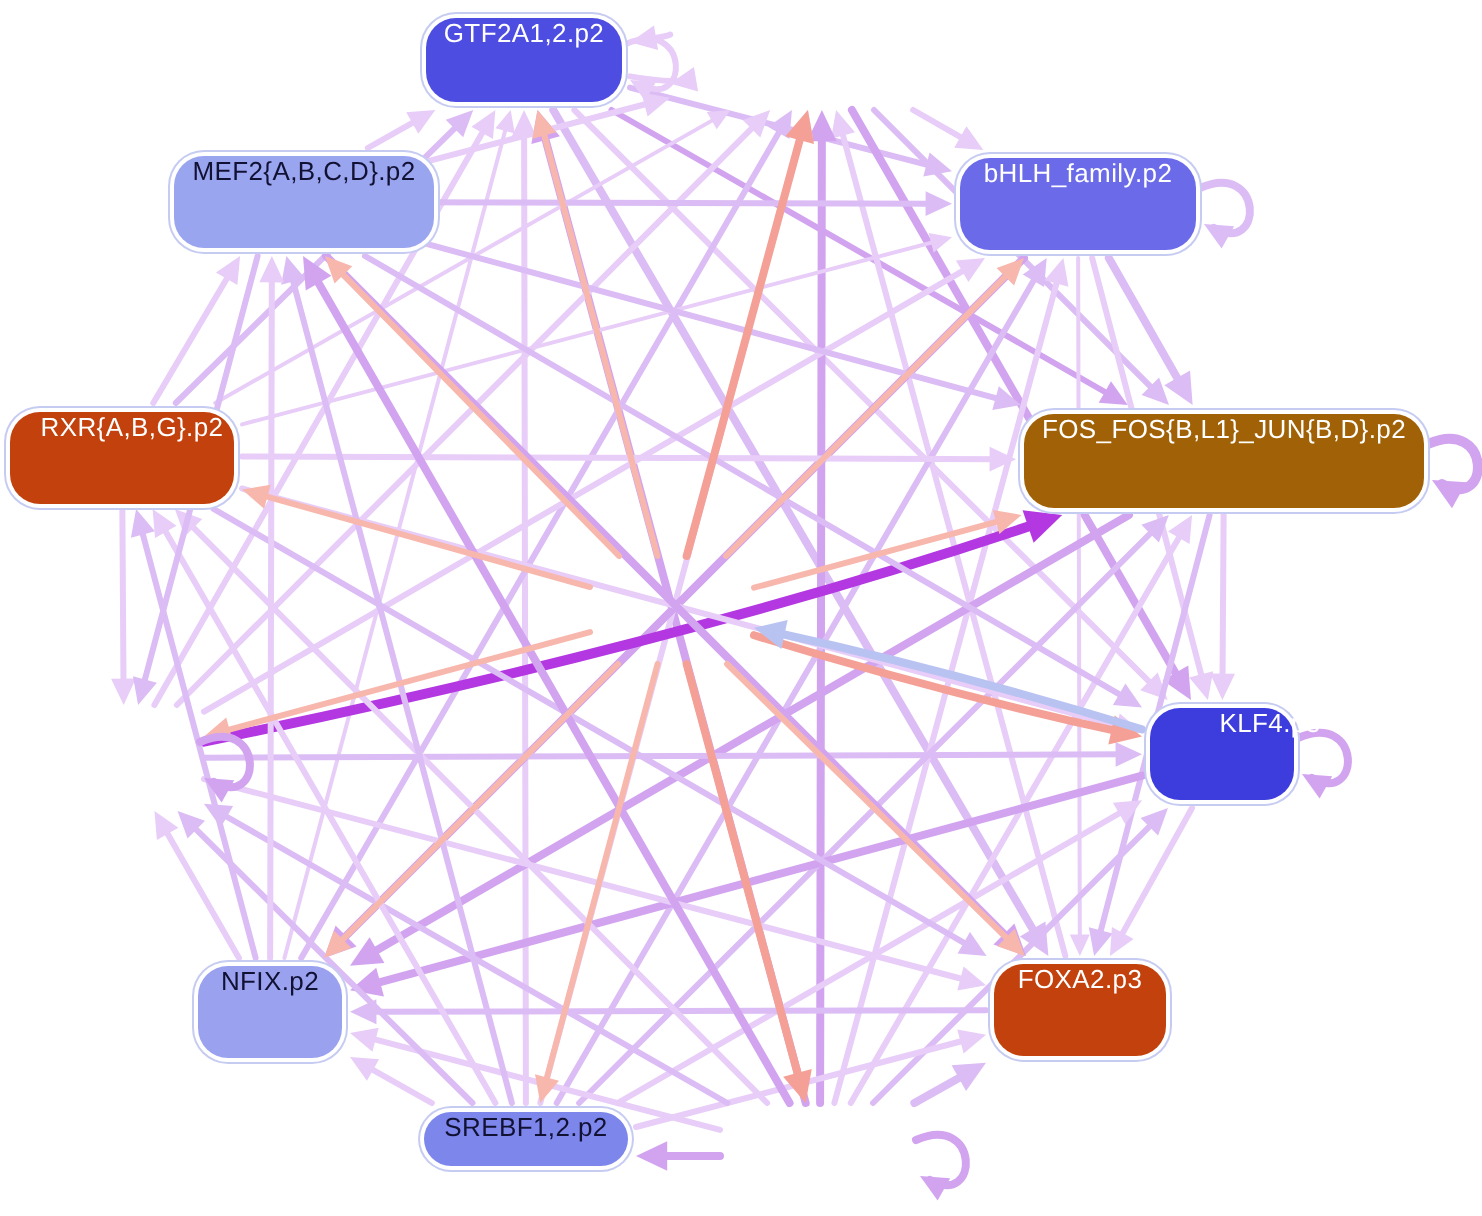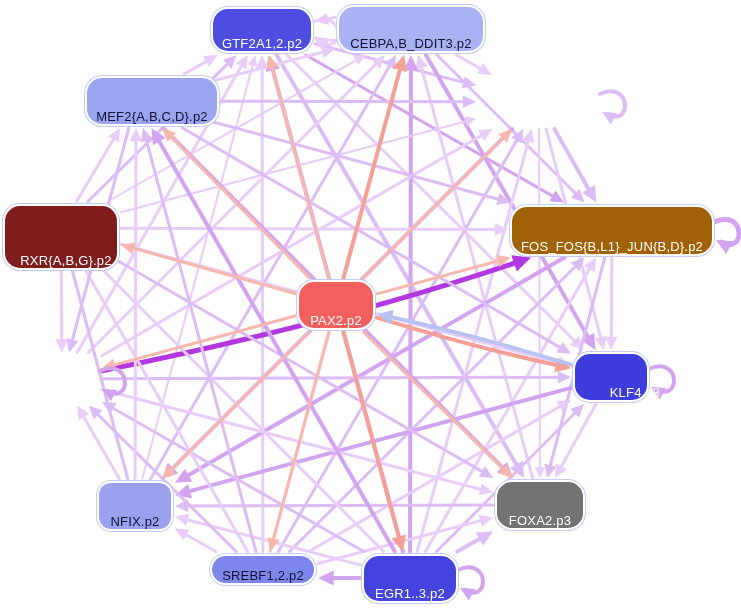--- a/index.html
+++ b/index.html
@@ -2,21 +2,21 @@
 <html><head>
 <meta charset="utf-8">
 <style>
   html,body{margin:0;padding:0;background:#ffffff;}
   #stage{
     position:relative;width:741px;height:608px;background:#ffffff;overflow:hidden;
     font-family:"Liberation Sans", sans-serif;
   }
   #edge-layer{position:absolute;left:0;top:0;width:741px;height:608px;}
   .node{
-    position:absolute;display:flex;align-items:flex-end;justify-content:center;
+    position:absolute;display:flex;align-items:flex-start;justify-content:center;
     border-radius:15px;box-sizing:border-box;
     box-shadow:0 0 0 2px #ffffff, 0 0 0 3px #c6cbf2;
     font-size:13px;letter-spacing:0.2px;white-space:nowrap;
     cursor:pointer;z-index:2;
   }
   .node span{pointer-events:none;}
 </style>
 </head>
 <body>
 
@@ -192,43 +192,37 @@
       <polygon points="102,389 117.08248799411324,390.06515534427143 110.7892766022711,401.3030328297038" fill="#d2a4f0"></polygon>
       <path d="M649,369 C681,355 681,403 656,389" fill="none" stroke="#d2a4f0" stroke-width="4" stroke-linecap="round"></path>
       <polygon points="651,387 666.0824879941132,388.06515534427143 659.7892766022711,399.3030328297038" fill="#d2a4f0"></polygon>
       <path d="M458,570 C490,556 490,604 465,590" fill="none" stroke="#d2a4f0" stroke-width="4" stroke-linecap="round"></path>
       <polygon points="460,588 475.08248799411325,589.0651553442715 468.78927660227106,600.3030328297039" fill="#d2a4f0"></polygon>
     </svg>
 
   <div class="node" style="left: 213px; top: 9px; width: 98px; height: 42px; background: rgb(77, 77, 226); color: rgb(255, 255, 255);">
       <span>GTF2A1,2.p2</span>
     </div>
-  <div class="node" style="left: 339px; top: 7px; width: 144px; height: 44px; background: rgb(169, 178, 242); color: rgb(17, 17, 51);">
-      <span>CEBPA,B_DDIT3.p2</span>
+  <div class="node" style="left: 480px; top: 79px; width: 118px; height: 46px; background: rgb(107, 107, 234); color: rgb(255, 255, 255);">
+      <span>bHLH_family.p2</span>
     </div>
   <div class="node" style="left: 87px; top: 78px; width: 130px; height: 46px; background: rgb(154, 165, 240); color: rgb(17, 17, 51);">
       <span>MEF2{A,B,C,D}.p2</span>
     </div>
-  <div class="node" style="left: 5px; top: 205.5px; width: 112px; height: 62px; background: #7f1d1d; color: rgb(255, 255, 255); padding-left: 10px;">
+  <div class="node" style="left: 5px; top: 205.5px; width: 112px; height: 46px; background: #c2410c; color: rgb(255, 255, 255); padding-left: 10px;">
       <span>RXR{A,B,G}.p2</span>
     </div>
   <div class="node" style="left: 512px; top: 206.5px; width: 200px; height: 47px; background: #a16207; color: rgb(255, 255, 255);">
       <span>FOS_FOS{B,L1}_JUN{B,D}.p2</span>
     </div>
-  <div class="node" style="left: 299px; top: 282px; width: 74px; height: 46px; background: rgb(242, 96, 94); color: rgb(255, 255, 255);">
-      <span>PAX2.p2</span>
-    </div>
   <div class="node" style="left: 575px; top: 354px; width: 72px; height: 46px; background: rgb(61, 61, 222); color: rgb(255, 255, 255); padding-left: 48px;">
       <span>KLF4.p3</span>
     </div>
-  <div class="node" style="left: 99px; top: 483px; width: 72px; height: 46px; background: rgb(154, 162, 240); color: rgb(17, 17, 51); border-radius: 12px;">
+  <div class="node" style="left: 99px; top: 483px; width: 72px; height: 46px; background: rgb(154, 162, 240); color: rgb(17, 17, 51);">
       <span>NFIX.p2</span>
     </div>
-  <div class="node" style="left: 497px; top: 482px; width: 86px; height: 46px; background: #737373; color: rgb(255, 255, 255);">
+  <div class="node" style="left: 497px; top: 482px; width: 86px; height: 46px; background: #c2410c; color: rgb(255, 255, 255);">
       <span>FOXA2.p3</span>
     </div>
   <div class="node" style="left: 212px; top: 555.5px; width: 102px; height: 27px; background: rgb(125, 134, 234); color: rgb(17, 17, 51);">
       <span>SREBF1,2.p2</span>
-    </div>
-  <div class="node" style="left: 364px; top: 555.5px; width: 92px; height: 45px; background: rgb(67, 67, 222); color: rgb(255, 255, 255);">
-      <span>EGR1..3.p2</span>
     </div>
 </div>
 
 </body></html>

